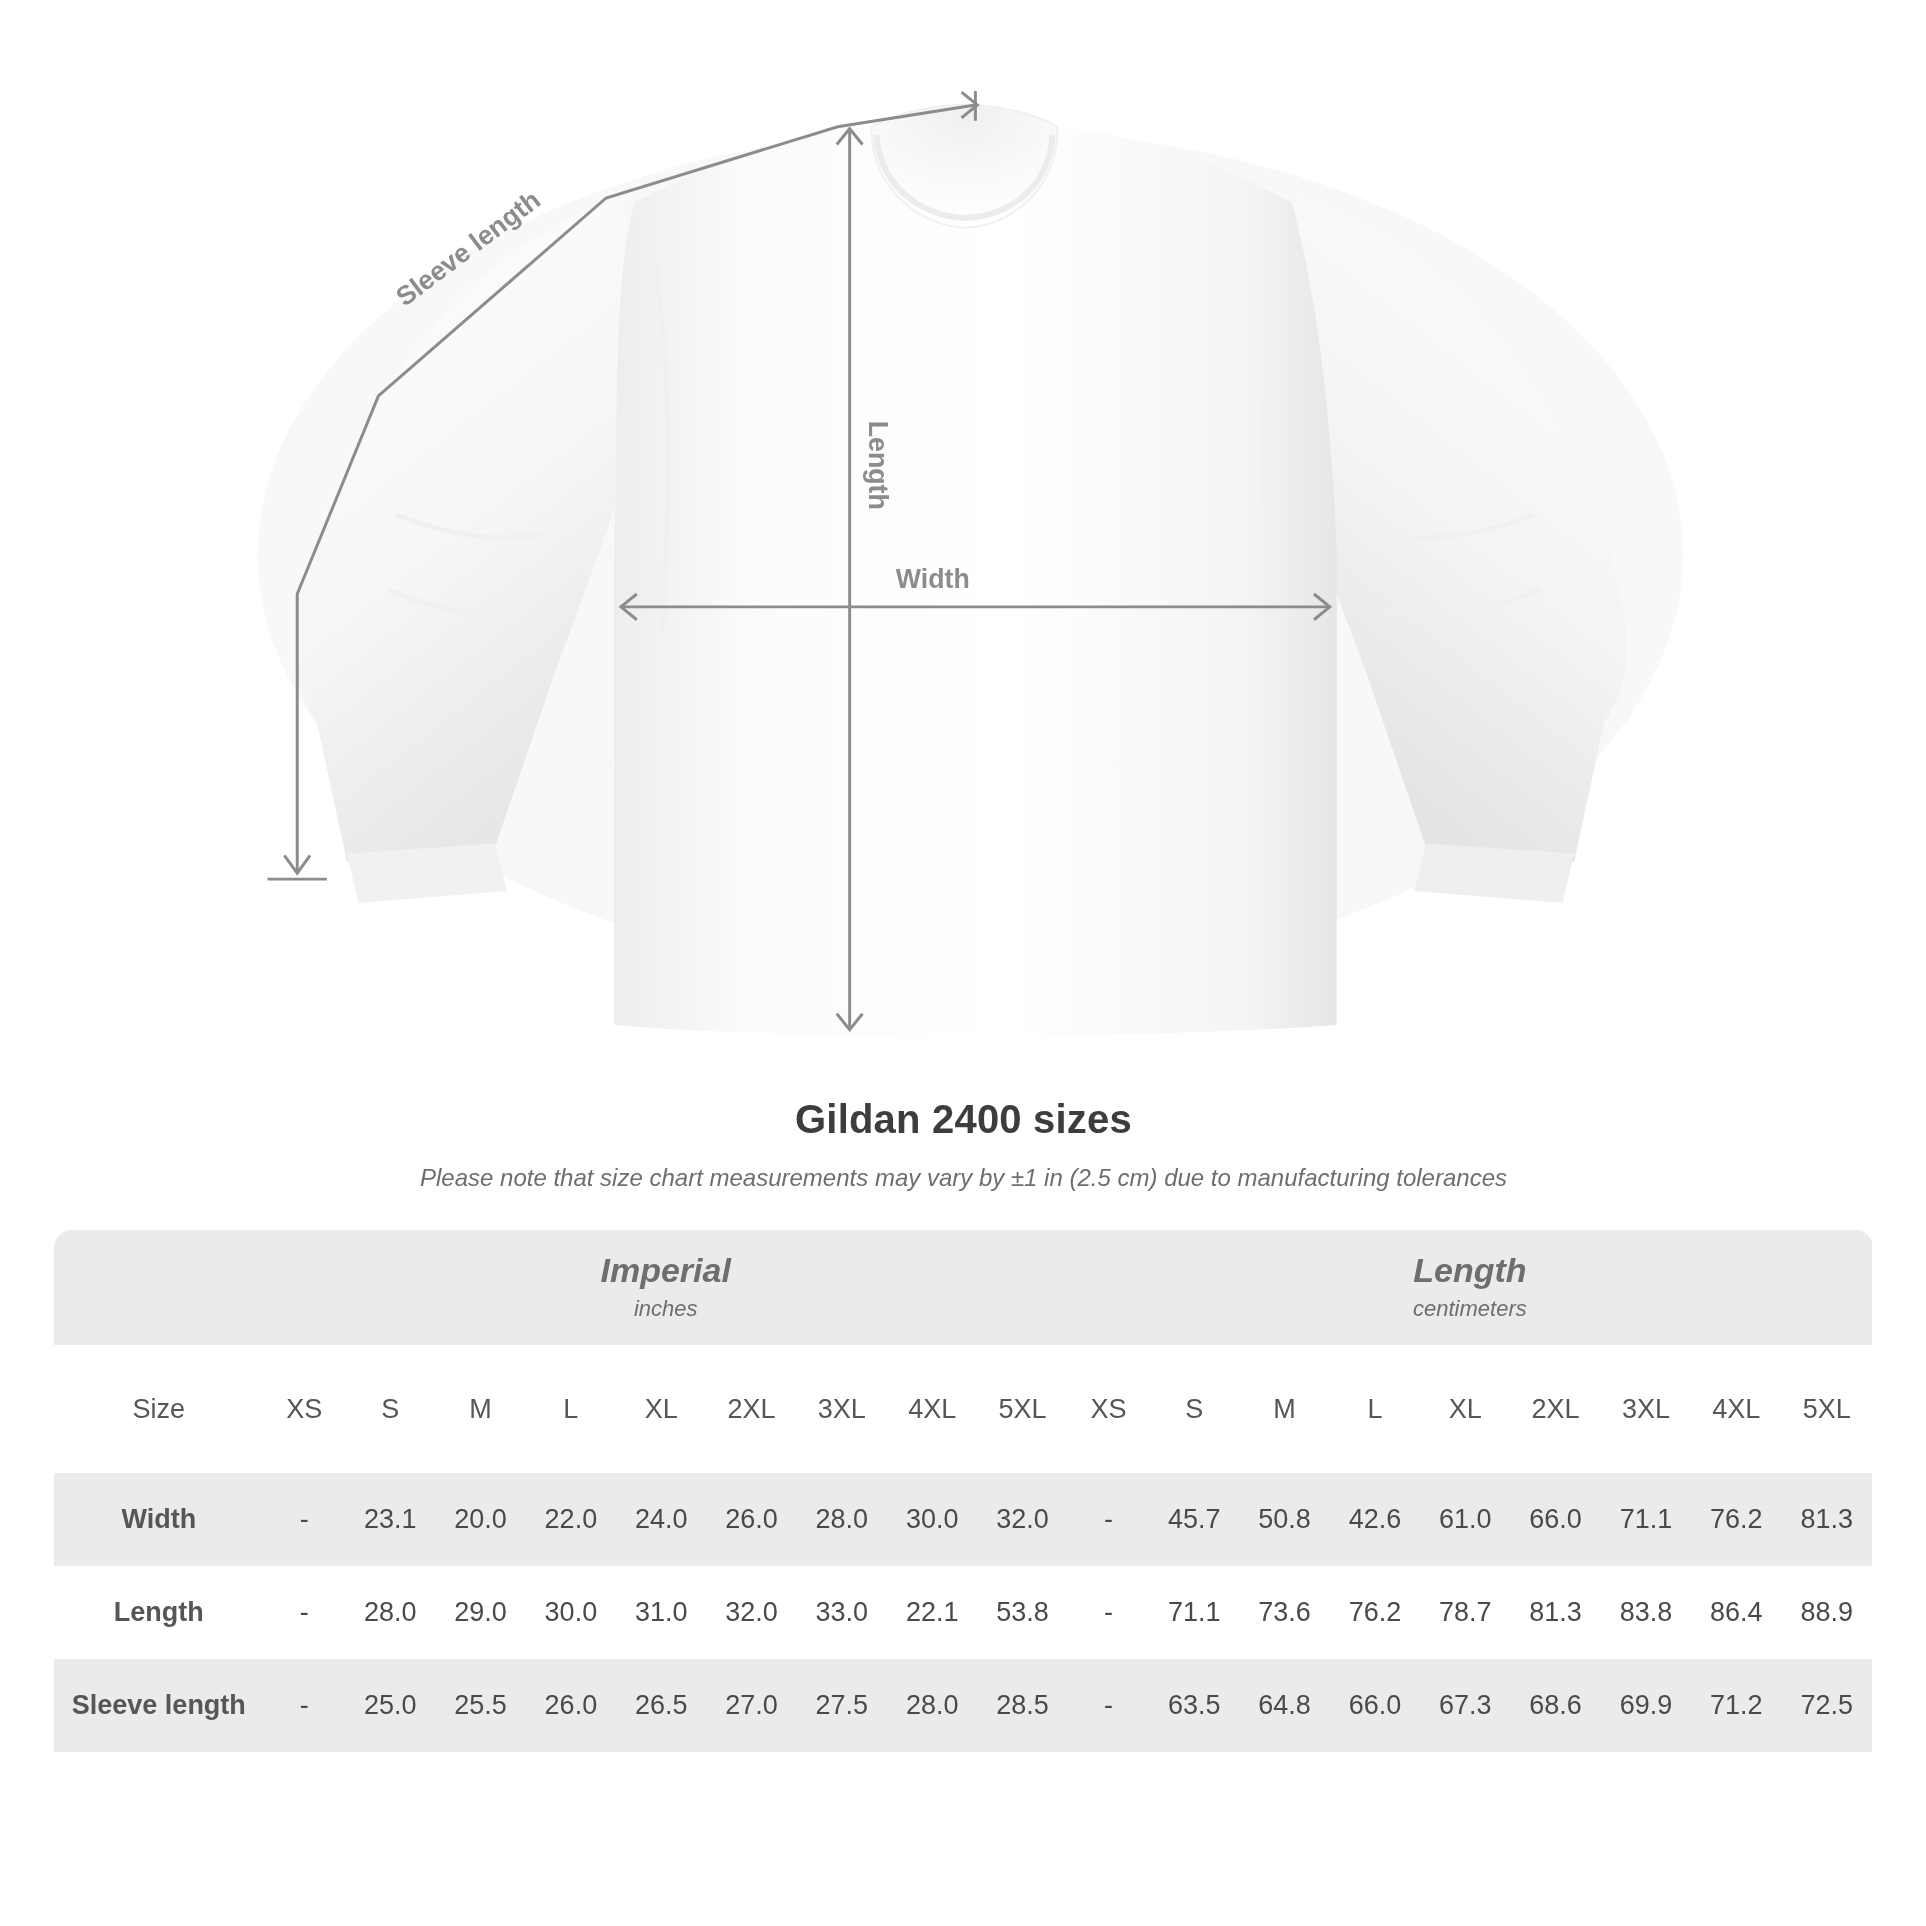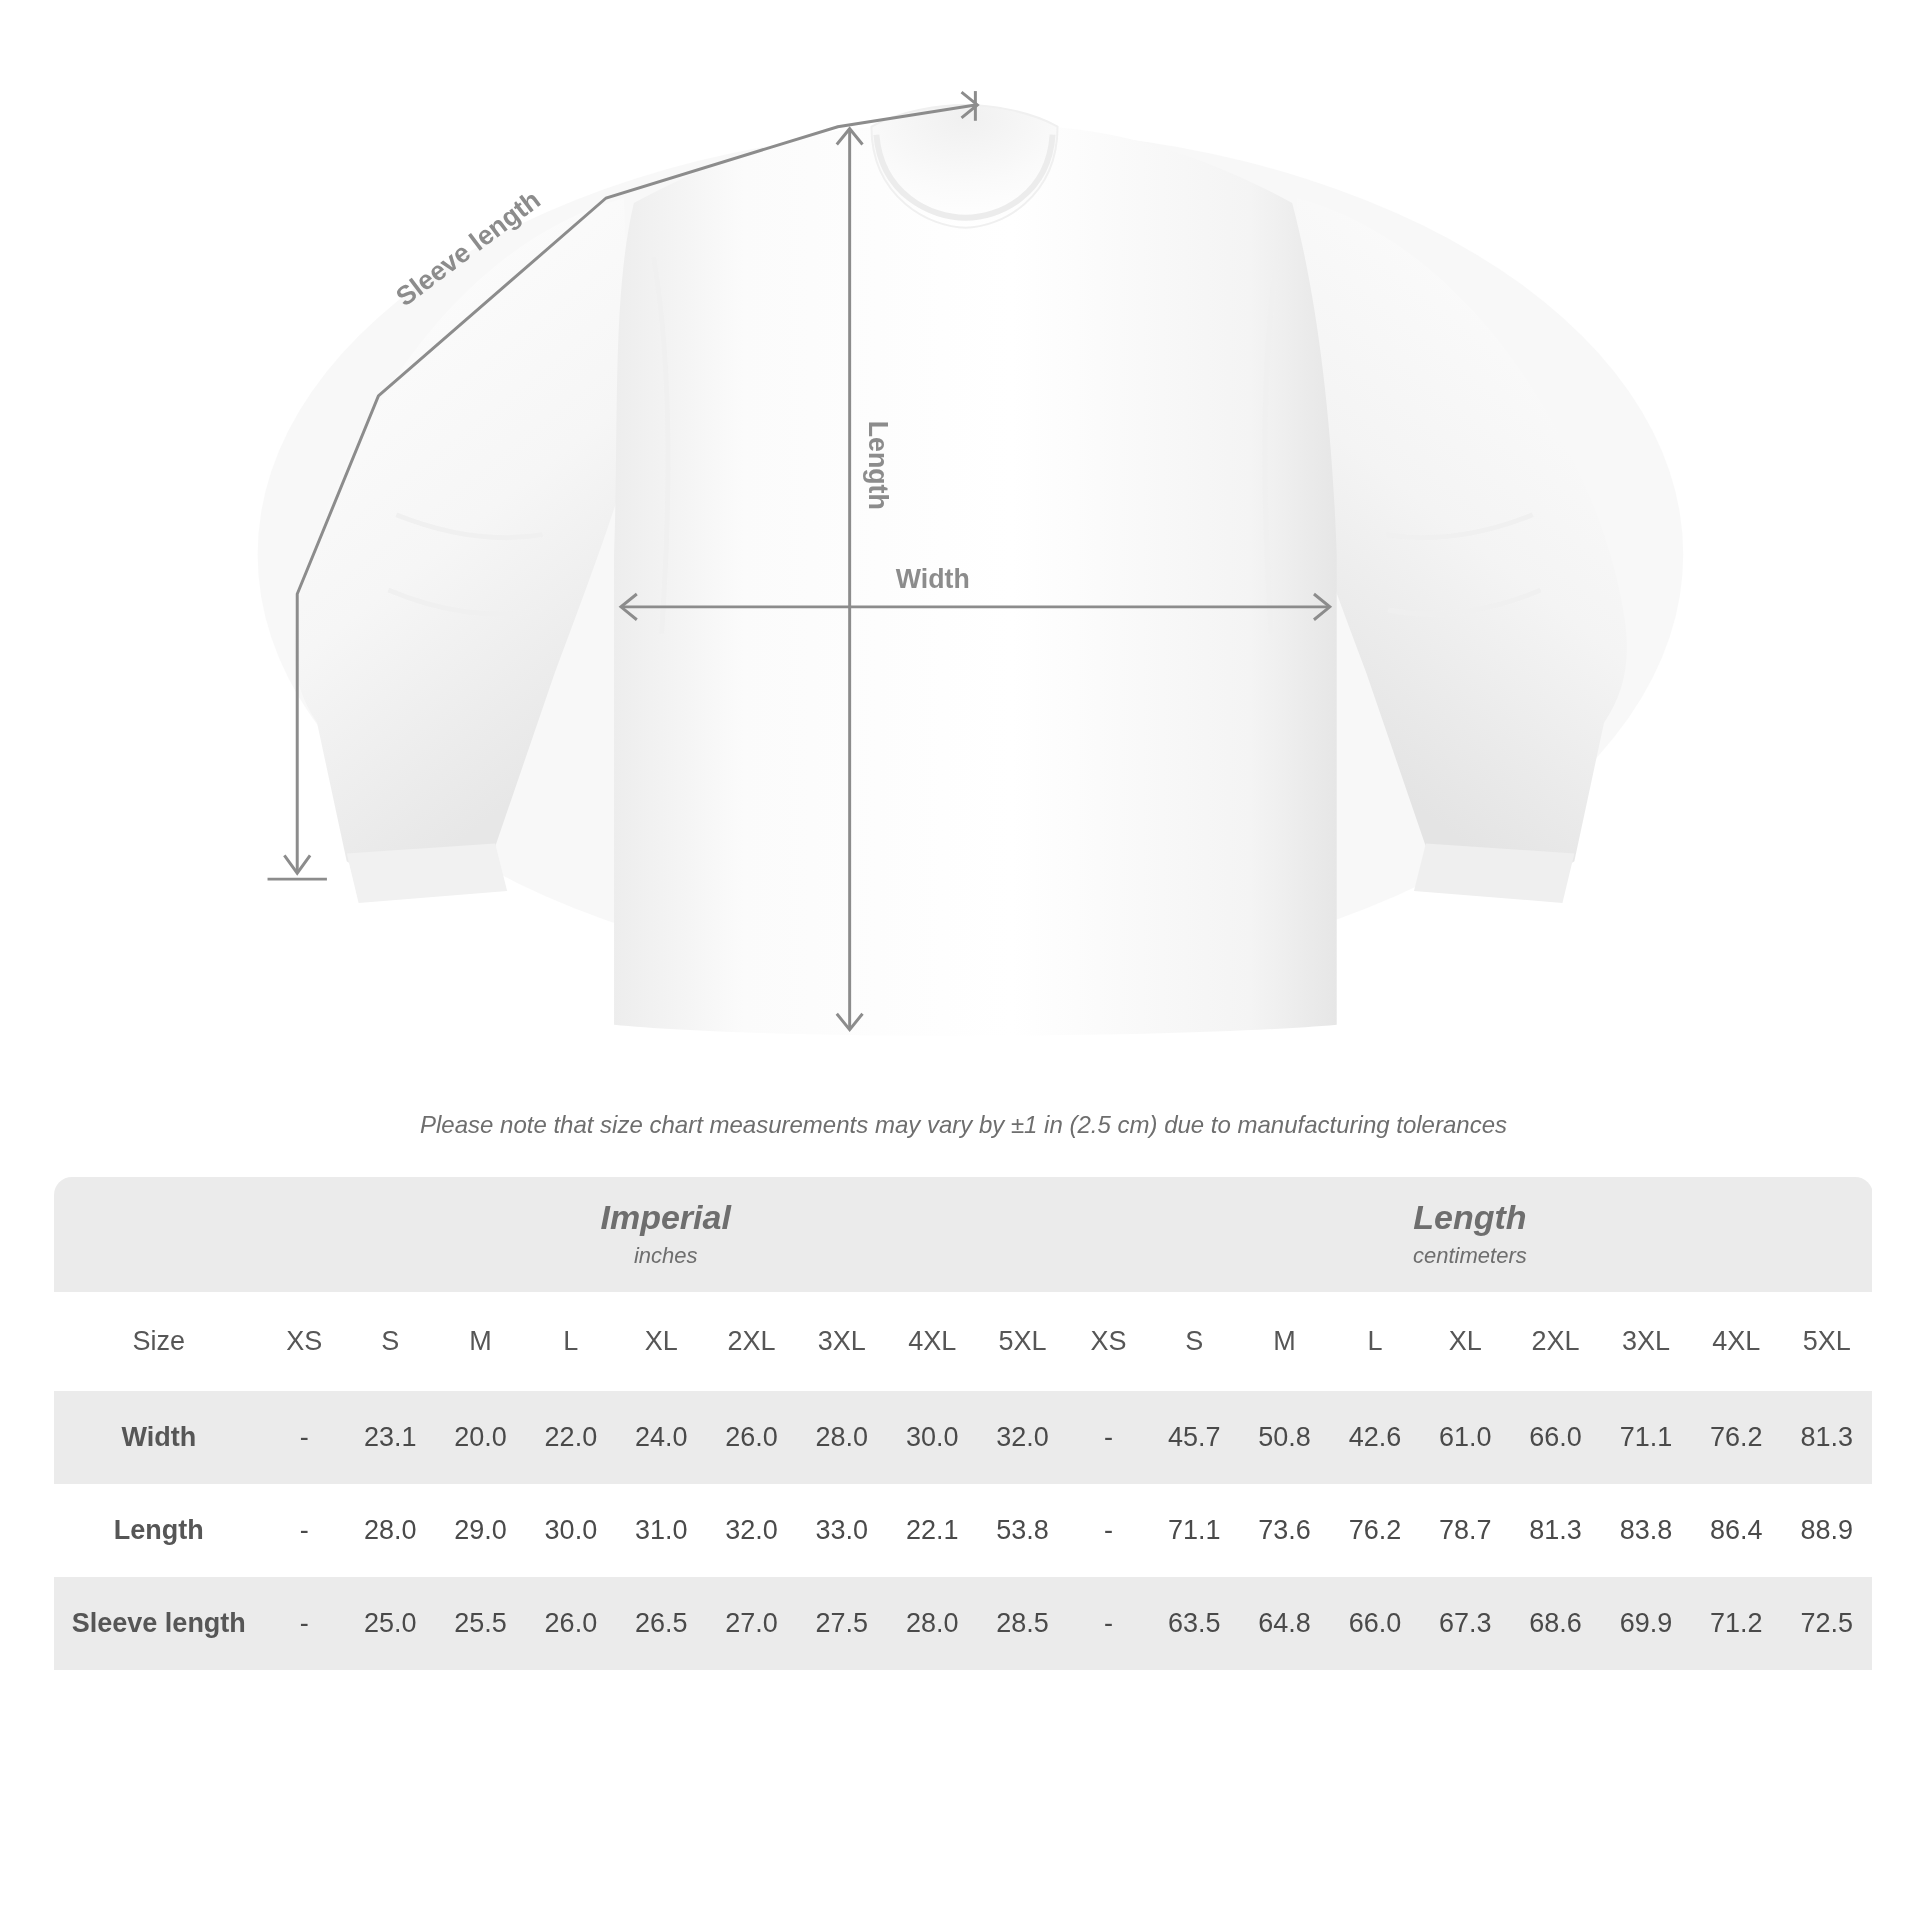--- a/index.html
+++ b/index.html
@@ -84,21 +84,21 @@
     font-size: 22px;
     font-style: italic;
     color: #6e6e6e;
     line-height: 1.6;
     text-align: center;
   }
 
   
   .head-row td {
     background: #ffffff;
-    height: 99px;
+    height: 128px;
     font-size: 27px;
     font-weight: bold;
     color: #565656;
   }
   .head-row td.rowlabel {
     font-size: 27px;
   }
 
   
   .data-row td {
@@ -224,20 +224,21 @@
 
       <g>
         <text x="942" y="594" text-anchor="middle" font-family="Liberation Sans, sans-serif" font-size="27" font-weight="bold" fill="#8c8c8c">Width</text>
         <text x="878" y="470" text-anchor="middle" font-family="Liberation Sans, sans-serif" font-size="27" font-weight="bold" fill="#8c8c8c" transform="rotate(90 878 470)">Length</text>
         <text x="478" y="258" text-anchor="middle" font-family="Liberation Sans, sans-serif" font-size="27" font-weight="bold" fill="#8c8c8c" transform="rotate(-37 478 258)">Sleeve length</text>
       </g>
     </svg>
   </div>
 
   <div class="title-block">
+    <div class="chart-title">Gildan 2400 sizes</div>
     <div class="chart-note">Please note that size chart measurements may vary by ±1 in (2.5 cm) due to manufacturing tolerances</div>
   </div>
 
   <div class="table-wrap">
     <table class="size-table">
       <colgroup>
         <col class="col-label">
         <col class="col-xs">
           <col class="col-cell">
           <col class="col-cell">

